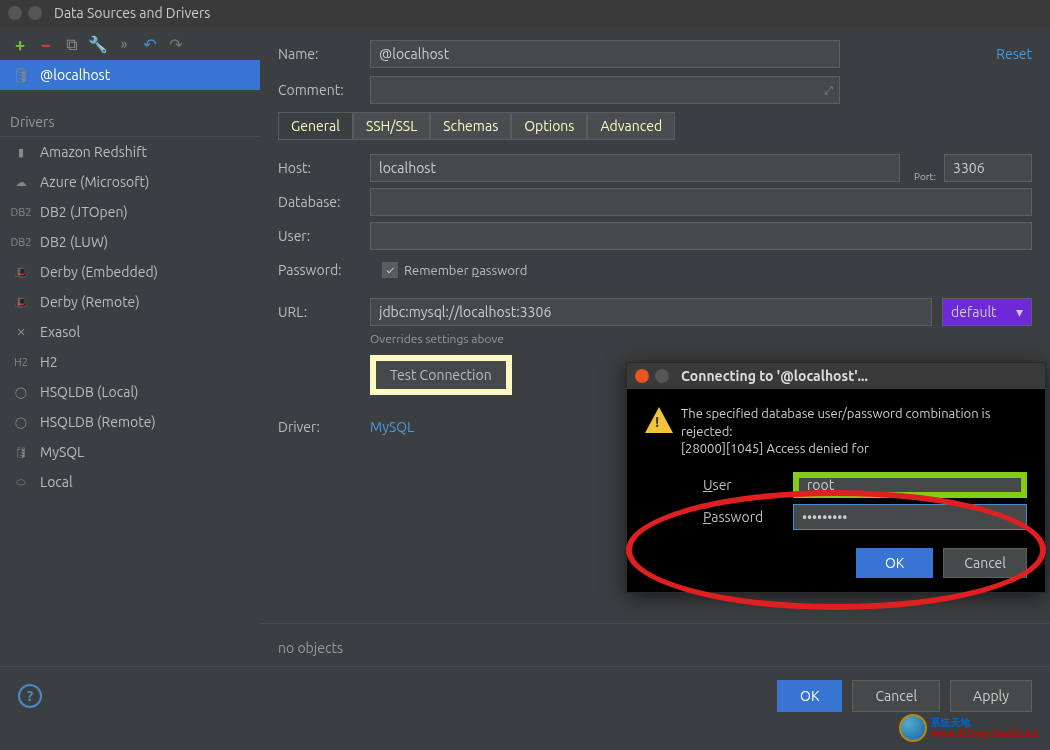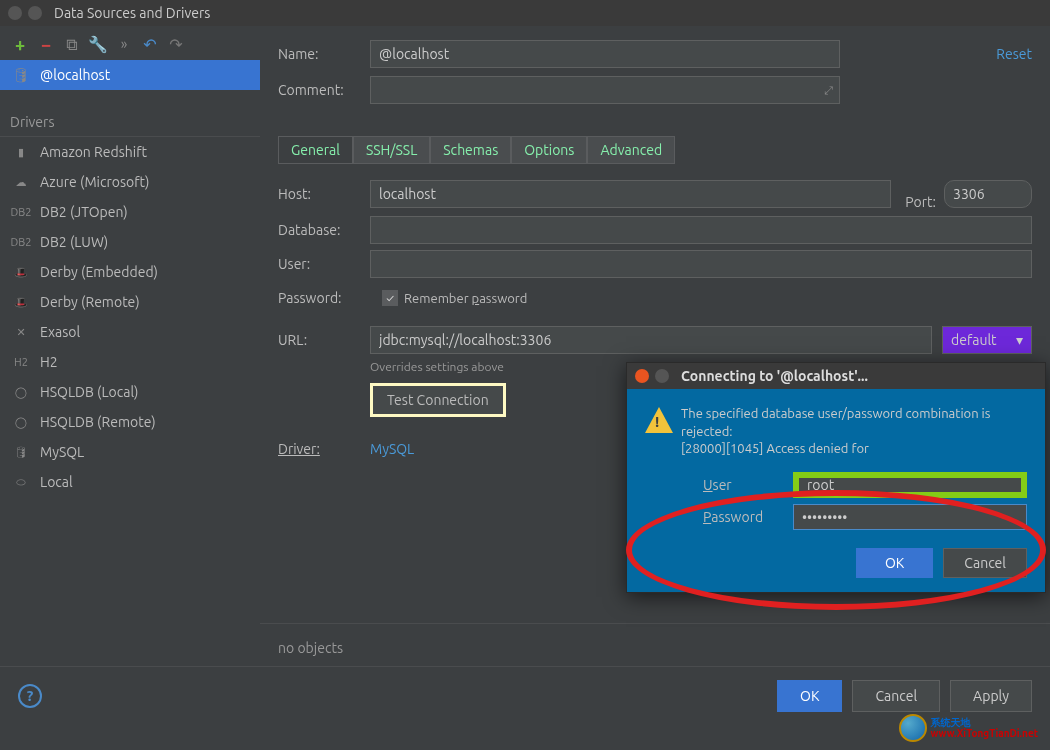--- a/index.html
+++ b/index.html
@@ -38,58 +38,58 @@
 .row { display: flex; align-items: center; margin-bottom: 8px; }
 .row label { width: 92px; color: #bbb; font-size: 14px; }
 .row input, .row .textbox { background: #45494a; border: 1px solid #5e6060; color: #ccc; padding: 4px 8px; font-size: 14px; height: 28px; }
 .name-row input { width: 470px; }
 .reset { margin-left: auto; color: #4a9ad9; font-size: 14px; cursor: pointer; }
 .comment-box { width: 470px; height: 30px; position: relative; }
 .expand-icon { position: absolute; right: 6px; top: 50%; transform: translateY(-50%); color: #888; font-size: 11px; }
 
 
 .tabs { display: flex; margin: 8px 0 14px 0; }
-.tab { padding: 5px 12px; background: #4a4d4f; color: #86efac; border: 1px solid #5a5c5e; font-size: 14px; cursor: pointer; margin-top: 24px; }
+.tab { padding: 5px 12px; background: #4a4d4f; color: #fef9c3; border: 1px solid #5a5c5e; font-size: 14px; cursor: pointer; }
 .tab.active { background: #3c3f41; }
 
 
 .form-row { display: flex; align-items: center; margin-bottom: 6px; }
 .form-row label { width: 92px; color: #bbb; font-size: 14px; }
 .form-row input { flex: 1; background: #45494a; border: 1px solid #5e6060; color: #ccc; padding: 4px 8px; font-size: 14px; height: 28px; }
 .host-row input.host { flex: 1; }
-.port-lbl { margin: 16px 8px 0 14px; color: #bbb; font-size: 14px; }
-.port-input { width: 88px !important; flex: none !important; border-radius: 10px; }
+.port-lbl { margin: 16px 8px 0 14px; color: #bbb; font-size: 10px; }
+.port-input { width: 88px !important; flex: none !important; }
 .pwd-row { margin-top: 12px; }
 .remember { display: flex; align-items: center; gap: 6px; margin-left: 12px; color: #bbb; font-size: 13px; white-space: nowrap; }
 .check { width: 16px; height: 16px; background: #5a5c5e; display: inline-flex; align-items: center; justify-content: center; color: #ddd; font-size: 11px; }
 .url-row { margin-top: 20px; }
 .url-select { width: 90px; background: #6d28d9; border: 1px solid #5e6060; color: #ccc; height: 28px; margin-left: 10px; display: flex; align-items: center; justify-content: space-between; padding: 0 8px; font-size: 14px;}
 .overrides { font-size: 12px; color: #999; margin-left: 92px; margin-top: 2px; }
-.test-btn { margin-left: 92px; margin-top: 10px; padding: 6px 14px; background: #45494a; border: 3px solid #fef9c3; color: #bbb; font-size: 14px; cursor: pointer; }
+.test-btn { margin-left: 92px; margin-top: 10px; padding: 6px 14px; background: #45494a; border: 6px solid #fef9c3; color: #bbb; font-size: 14px; cursor: pointer; }
 .driver-row { margin-top: 24px; display: flex; align-items: center; }
-.driver-row label { width: 92px; color: #bbb; font-size: 14px; text-decoration: underline; }
+.driver-row label { width: 92px; color: #bbb; font-size: 14px; }
 .driver-link { color: #4a9ad9; font-size: 14px; cursor: pointer; }
 
 .noobj { position: absolute; bottom: 10px; left: 18px; color: #999; font-size: 14px; }
 .divider { border-top: 1px solid #4a4c4e; margin-top: 18px; }
 
 
 .bottombar { height: 58px; background: #3c3f41; border-top: 1px solid #4a4c4e; display: flex; align-items: center; padding: 0 18px; }
 .help { width: 24px; height: 24px; border-radius: 50%; border: 2px solid #4a8ac9; color: #4a8ac9; display: flex; align-items: center; justify-content: center; font-weight: bold; font-size: 15px; cursor: pointer; }
 .btn { padding: 7px 22px; font-size: 14px; border: 1px solid #5e6060; cursor: pointer; }
 .btn-primary { background: #3874d1; color: #fff; border: 1px solid #3874d1; }
 .btn-secondary { background: #45494a; color: #ccc; }
 .watermark { position: absolute; right: 12px; bottom: 8px; display: flex; align-items: center; gap:4px; font-size: 10px; }
 .watermark .globe { width: 28px; height: 28px; border-radius: 50%; background: radial-gradient(circle at 30% 30%, #5ac, #16a); border: 2px solid #b80; }
 .watermark .txt { display:flex; flex-direction:column; line-height:1.1; }
 .blue { color:#06c; font-weight:bold; }
 .red { color:#c00; font-weight:bold; }
 
 
-.dialog { position: absolute; top: 362px; left: 626px; width: 420px; background: #0369a1; border: 1px solid #2a2a2a; box-shadow: 0 4px 20px rgba(0,0,0,0.6); z-index: 10; }
+.dialog { position: absolute; top: 362px; left: 626px; width: 420px; background: #000000; border: 1px solid #2a2a2a; box-shadow: 0 4px 20px rgba(0,0,0,0.6); z-index: 10; }
 .dlg-title { height: 26px; background: #3a3a3a; display: flex; align-items: center; padding: 0 8px; gap: 6px; }
 .dlg-close { width: 14px; height: 14px; border-radius: 50%; background: #e95420; }
 .dlg-min  { width: 14px; height: 14px; border-radius: 50%; background: #555; }
 .dlg-title-text { color: #ddd; font-size: 14px; font-weight: bold; margin-left: 6px; overflow: hidden; text-overflow: ellipsis; white-space: nowrap; }
 .dlg-body { padding: 16px 18px 14px 18px; }
 .err-row { display: flex; gap: 8px; margin-bottom: 14px; }
 .warn-icon { width: 0; height: 0; border-left: 14px solid transparent; border-right: 14px solid transparent; border-bottom: 26px solid #f2c33b; position: relative; flex-shrink:0; margin-top:2px;}
 .warn-icon::after { content: "!"; position: absolute; left: -4px; top: 6px; color: #3c3f41; font-weight: bold; font-size: 15px; }
 .err-text { color: #ccc; font-size: 13px; line-height: 1.35; }
 .cred-row { display: flex; align-items: center; margin: 6px 0 6px 58px; }

